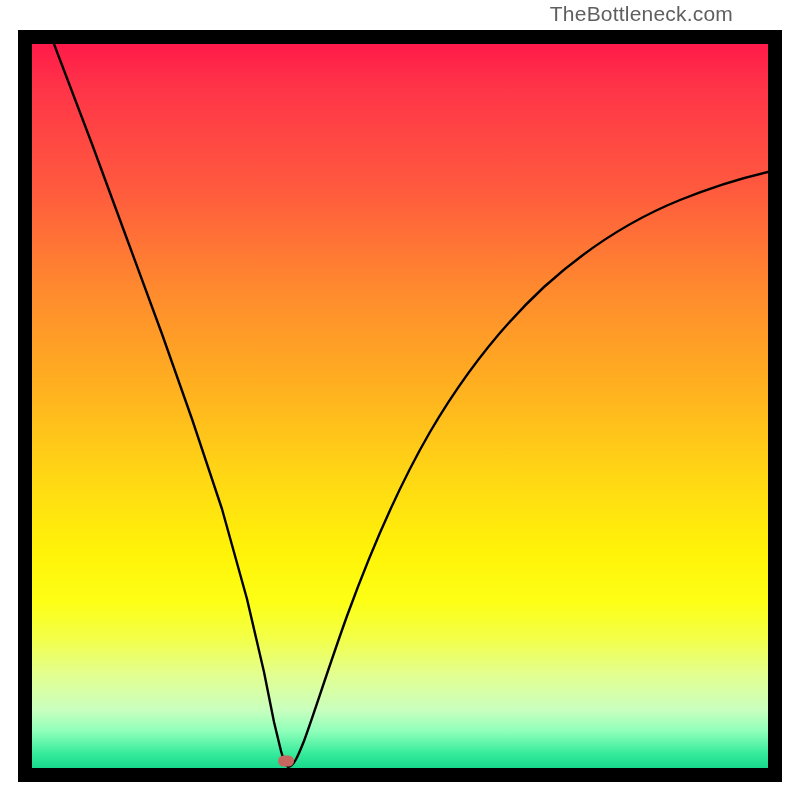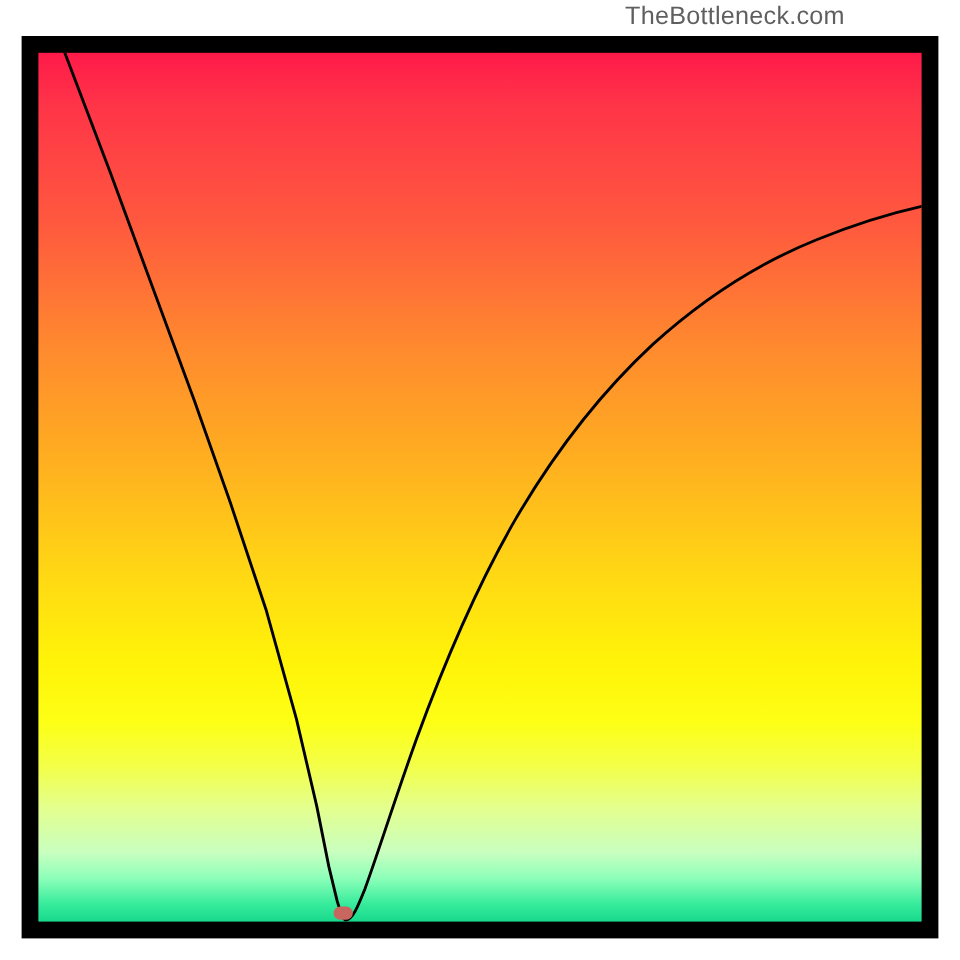--- a/index.html
+++ b/index.html
@@ -7,20 +7,21 @@
     padding: 0;
     background: #ffffff;
     width: 800px;
     height: 800px;
     overflow: hidden;
   }
   .container {
     position: relative;
     width: 716px;
     height: 800px;
+    padding-left: 29px;
   }
   .attribution {
     position: absolute;
     top: 2px;
     right: 12px;
     font-family: Arial, Helvetica, sans-serif;
     font-size: 21px;
     color: #5f5f5f;
     font-weight: 500;
     letter-spacing: 0.2px;

